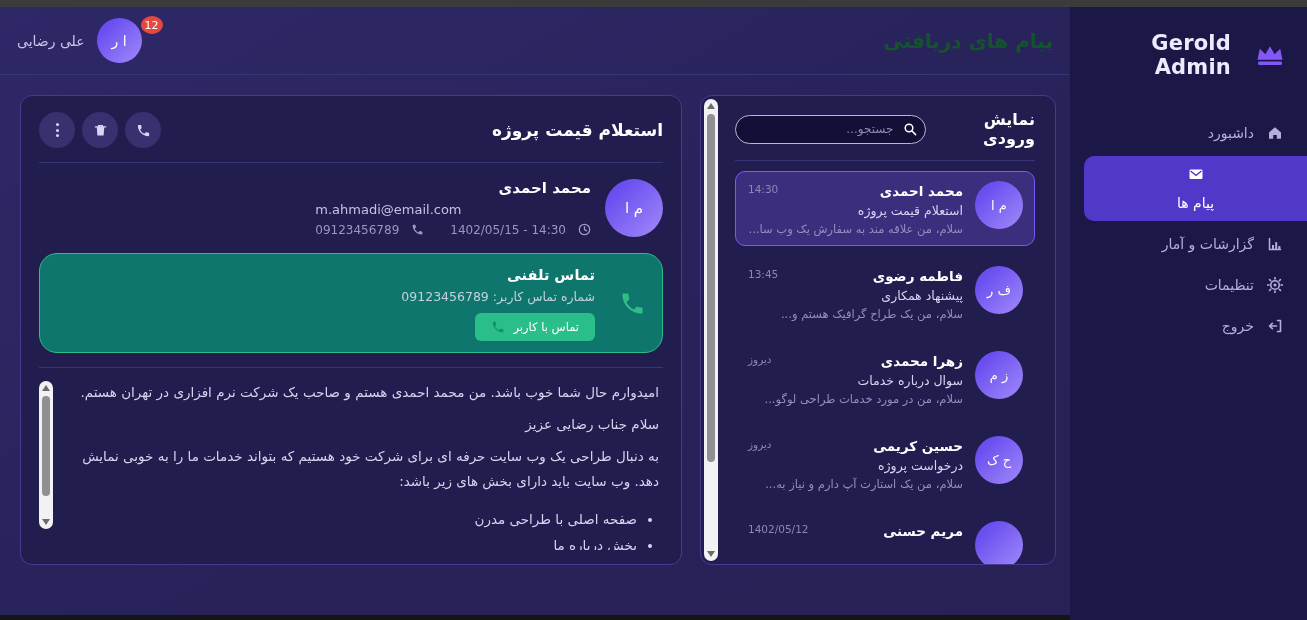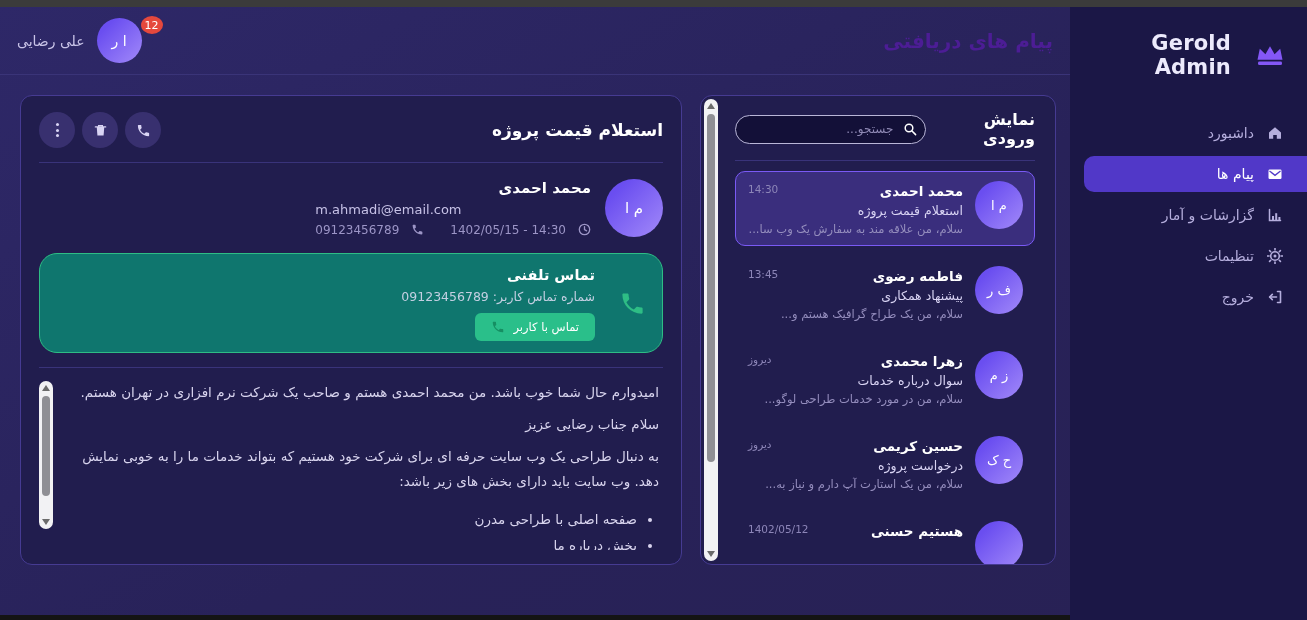--- a/index.html
+++ b/index.html
@@ -18,31 +18,31 @@
   .brand{display:flex;align-items:center;gap:24px;padding:6px 22px 0 10px;}
   .brand-text{color:#eceafc;font-size:21px;font-weight:bold;letter-spacing:.2px;}
   .nav{margin-top:36px;display:flex;flex-direction:column;gap:5px;}
   .nav-item{
     display:flex;align-items:center;gap:13px;
     padding:10px 24px;margin-left:0;color:#b5aedd;font-size:14px;cursor:pointer;
   }
   .nav-item .nv-icon{width:16px;height:16px;display:flex;align-items:center;justify-content:center;color:#b5aedd;}
   .nav-item.active{
     background:#5138c8;color:#ffffff;margin-left:14px;
-    border-top-left-radius:10px;border-bottom-left-radius:10px;
+    border-top-left-radius:10px;border-bottom-left-radius:10px;flex-direction:column;
   }
   .nav-item.active .nv-icon{color:#ffffff;}
 
   
   .main{flex:1;display:flex;flex-direction:column;min-width:0;}
   .header{
     height:68px;flex:0 0 68px;display:flex;align-items:center;justify-content:space-between;
     padding:0 17px;border-bottom:1px solid #3a3478;
   }
-  .page-title{margin:0;font-size:20px;font-weight:bold;color:#4c1d95;}
+  .page-title{margin:0;font-size:20px;font-weight:bold;color:#14532d;}
   .user{display:flex;align-items:center;gap:12px;}
   .avatar-wrap{position:relative;}
   .avatar{
     border-radius:50%;background:linear-gradient(135deg,#6a4ef0 20%,#9b82f8 90%);
     display:flex;align-items:center;justify-content:center;color:#fff;
   }
   .avatar-lg{width:45px;height:45px;font-size:14px;}
   .badge{
     position:absolute;top:-2px;right:-21px;width:22px;height:18px;border-radius:50%;
     background:#e5483d;color:#fff;font-size:11px;display:flex;align-items:center;justify-content:center;
@@ -272,21 +272,21 @@
                 <div class="msg-name">حسین کریمی</div>
                 <div class="msg-subject">درخواست پروژه</div>
                 <div class="msg-preview">سلام، من یک استارت آپ دارم و نیاز به...</div>
               </div>
               <span class="msg-time">دیروز</span>
             </div>
 
             <div class="msg-item">
               <span class="avatar msg-avatar"></span>
               <div class="msg-text">
-                <div class="msg-name">هستیم حسنی</div>
+                <div class="msg-name">مریم حسنی</div>
                 <div class="msg-subject"></div>
                 <div class="msg-preview"></div>
               </div>
               <span class="msg-time">1402/05/12</span>
             </div>
 
         </div>
 
         <div class="fscroll inbox-scroll">
           <span class="arr arr-up"></span>

